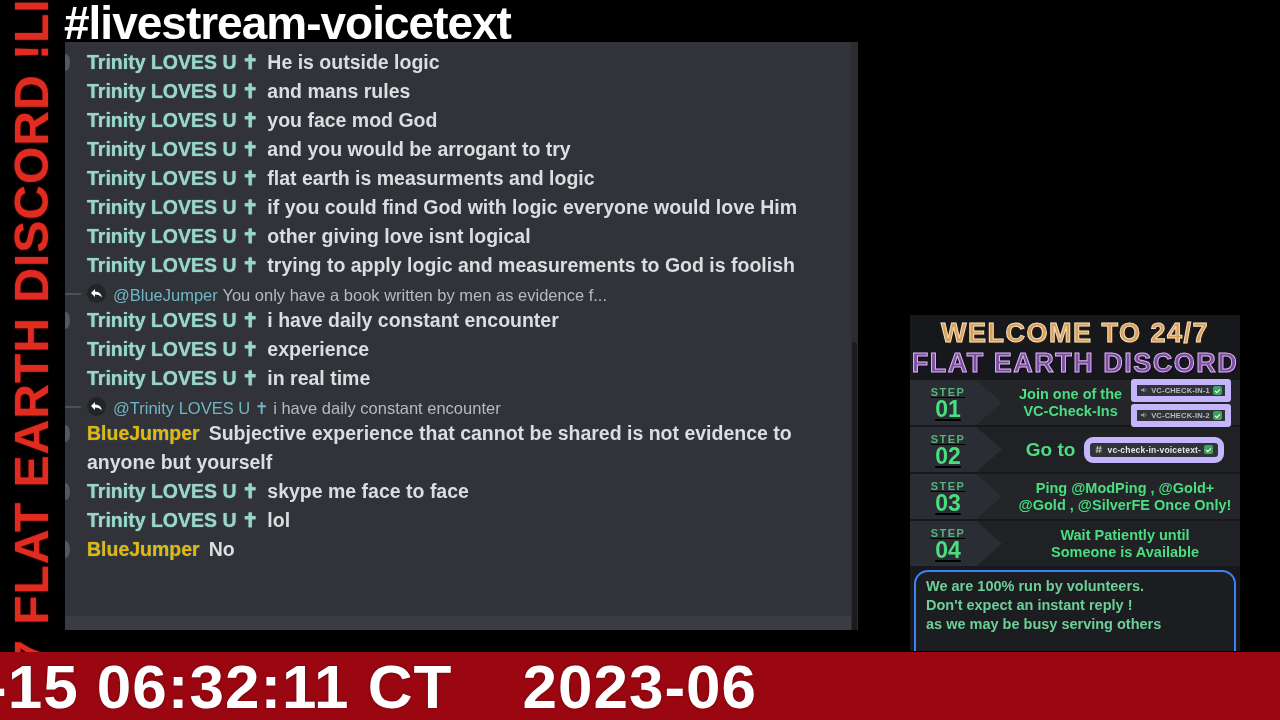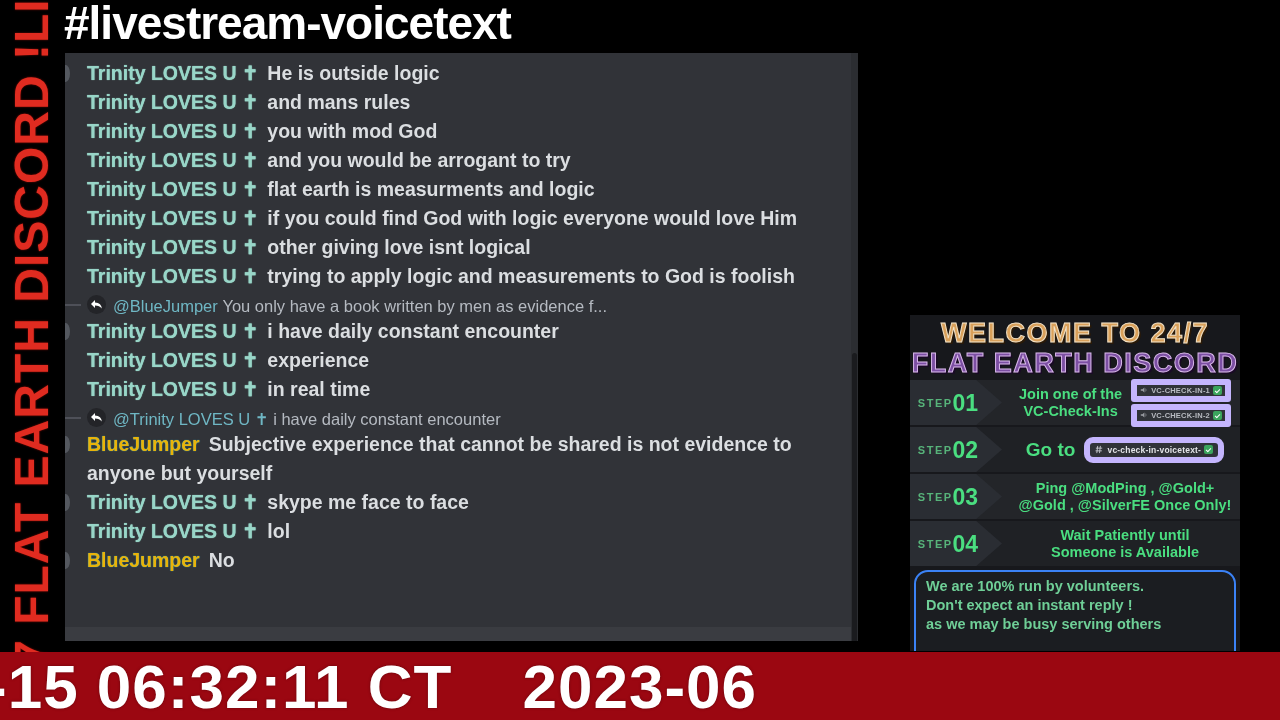--- a/index.html
+++ b/index.html
@@ -28,21 +28,21 @@
   #chat-title {
     position:absolute; left:64px; top:-2px;
     font-family:"Liberation Sans", sans-serif;
     font-weight:bold; font-size:46px; color:#ffffff;
     letter-spacing:-1px; line-height:50px;
     white-space:nowrap;
   }
 
   
   #chat-panel {
-    position:absolute; left:65px; top:53px; width:793px; height:588px;
+    position:absolute; left:65px; top:42px; width:793px; height:588px;
     background:#313338; overflow:hidden;
   }
   #chat-scroll-track {
     position:absolute; right:0; top:0; width:7px; height:605px;
     background:#2b2d31;
   }
   #chat-scroll-thumb {
     position:absolute; right:1px; top:300px; width:5px; height:290px;
     background:#1a1b1e; border-radius:3px;
   }
@@ -129,22 +129,23 @@
 
   .step-row {
     position:relative; display:flex; align-items:center;
     height:45px; background:#1f2125; margin-bottom:2px;
   }
   .step-row:nth-child(even) { background:#232529; }
   .step-chip {
     position:relative; width:92px; height:45px; flex:0 0 92px;
     background:#2a2d33;
     clip-path:polygon(0 0, 72% 0, 100% 50%, 72% 100%, 0 100%);
-    display:flex; flex-direction:row; align-items:center; justify-content:center;
+    display:flex; flex-direction:column; align-items:center; justify-content:center;
     padding-right:16px;
+    text-decoration:underline;
   }
   .step-word { font-size:11px; font-weight:bold; color:#57b37a; letter-spacing:1.5px; line-height:12px; }
   .step-num  { font-size:23px; font-weight:bold; color:#4ade80; line-height:22px; }
 
   .step-body {
     flex:1; display:flex; align-items:center; justify-content:center;
     gap:9px; padding:0 6px;
   }
   .step-text {
     font-size:14.5px; font-weight:bold; color:#4ade80;
@@ -211,21 +212,21 @@
       <div class="msg">
         <span class="avatar-sliver"></span>
         <span class="author trinity">Trinity LOVES U ✝</span><span class="body">He is outside logic</span>
       </div>
 
       <div class="msg">
         <span class="author trinity">Trinity LOVES U ✝</span><span class="body">and mans rules</span>
       </div>
 
       <div class="msg">
-        <span class="author trinity">Trinity LOVES U ✝</span><span class="body">you with mod God</span>
+        <span class="author trinity">Trinity LOVES U ✝</span><span class="body">you face mod God</span>
       </div>
 
       <div class="msg">
         <span class="author trinity">Trinity LOVES U ✝</span><span class="body">and you would be arrogant to try</span>
       </div>
 
       <div class="msg">
         <span class="author trinity">Trinity LOVES U ✝</span><span class="body">flat earth is measurments and logic</span>
       </div>
 

